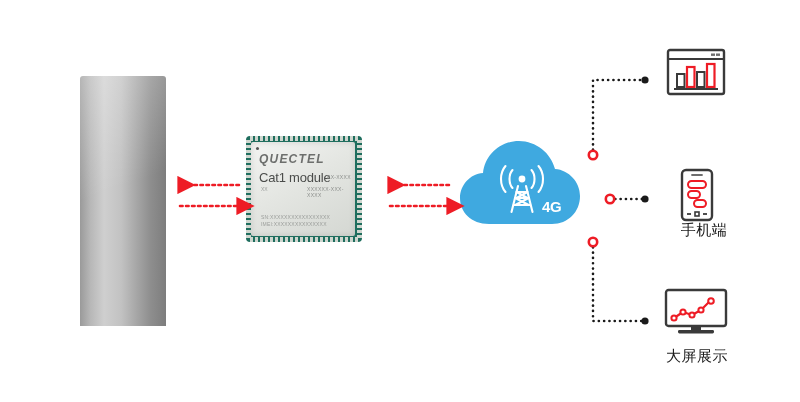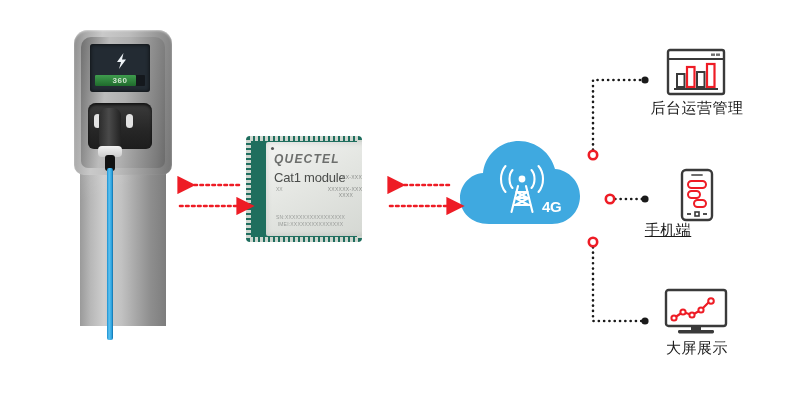--- a/index.html
+++ b/index.html
@@ -167,26 +167,25 @@
     border-radius: 4px;
     overflow: hidden;
   }
   .mod-pads { position: absolute; left:0; top:0; width:100%; height:100%; }
   .mod-pads i {
     position: absolute;
     background: #cfd6cf;
   }
   .mod-inner {
     position: absolute;
-    left: 20px; top: 6px;
+    left: 5px; top: 6px;
     width: 104px; height: 94px;
     background: linear-gradient(150deg, #f3f4f2 0%, #e4e6e2 45%, #d4d7d2 100%);
     border-radius: 2px;
     box-shadow: inset 0 0 6px rgba(0,0,0,0.12);
-    text-align: center;
   }
   .mod-dot {
     position: absolute;
     left: 5px; top: 5px;
     width: 3px; height: 3px;
     background: #555;
     border-radius: 50%;
   }
   .mod-brand {
     position: absolute;
@@ -257,41 +256,20 @@
   
   #links { position: absolute; left: 0; top: 0; width: 800px; height: 402px; pointer-events: none; }
 </style>
 </head>
 <body>
 
 <div id="stage">
 
   <div class="abs" id="pile-wrap">
     <div class="pile-body"></div>
-    <div class="pile-head">
-      <div class="pile-head-inner"></div>
-      <div class="pile-screen">
-        <div class="bolt">
-          <svg width="14" height="18" viewBox="0 0 14 18">
-            <path d="M9.5 1 L3 10 L7 10 L5 17 L12 7.5 L8 7.5 Z" fill="#eef3f7"></path>
-          </svg>
-        </div>
-        <div class="batt-track">
-          <div class="batt-fill" style="width: 41px;"></div>
-          <div class="batt-text">360</div>
-        </div>
-      </div>
-      <div class="socket"></div>
-      <div class="plug-prong l"></div>
-      <div class="plug-prong r"></div>
-      <div class="plug-head"></div>
-      <div class="plug-collar"></div>
-      <div class="cable-black"></div>
-      <div class="cable-blue"></div>
-    </div>
   </div>
 
   <div class="abs" id="mod-wrap">
     <div class="mod-outer">
       <div class="mod-pads" id="mod-pads">
           <i style="left: 4px; top: 0px; width: 3px; height: 5px;"></i>
           <i style="left: 4px; top: 101px; width: 3px; height: 5px;"></i>
           <i style="left: 9px; top: 0px; width: 3px; height: 5px;"></i>
           <i style="left: 9px; top: 101px; width: 3px; height: 5px;"></i>
           <i style="left: 14px; top: 0px; width: 3px; height: 5px;"></i>
@@ -430,56 +408,55 @@
           <rect x="50" y="5.5" width="4" height="2.4"></rect>
         </g>
         <rect x="11" y="26" width="7.5" height="13" fill="#ffffff" stroke="#3a3a3a" stroke-width="2"></rect>
         <rect x="21" y="19" width="7.5" height="20" fill="#ffffff" stroke="#ee1c25" stroke-width="2.2"></rect>
         <rect x="31" y="24" width="7.5" height="15" fill="#ffffff" stroke="#3a3a3a" stroke-width="2"></rect>
         <rect x="41" y="16" width="7.5" height="23" fill="#ffffff" stroke="#ee1c25" stroke-width="2.2"></rect>
         <line x1="8" y1="41" x2="52" y2="41" stroke="#3a3a3a" stroke-width="2"></line>
       </svg>
     </div>
   </div>
-  <div class="cn-label small" style="left:645px; top:100px; width:104px;">后台运营管理</div>
 
   <div class="dev" style="left:680px; top:168px;">
     <div class="dev-ico">
       <svg width="34" height="54" viewBox="0 0 34 54">
         <rect x="2" y="2" width="30" height="50" rx="4" fill="#ffffff" stroke="#3a3a3a" stroke-width="2.4"></rect>
         <line x1="12" y1="7" x2="22" y2="7" stroke="#6e6e6e" stroke-width="1.8" stroke-linecap="round"></line>
         <rect x="8" y="13" width="18" height="7" rx="3.5" fill="#ffffff" stroke="#ee1c25" stroke-width="2"></rect>
         <rect x="8" y="23" width="12" height="7" rx="3.5" fill="#ffffff" stroke="#ee1c25" stroke-width="2"></rect>
         <rect x="14" y="32" width="12" height="7" rx="3.5" fill="#ffffff" stroke="#ee1c25" stroke-width="2"></rect>
         <line x1="7" y1="46" x2="11" y2="46" stroke="#3a3a3a" stroke-width="1.8"></line>
         <rect x="15" y="44" width="4" height="4" fill="none" stroke="#3a3a3a" stroke-width="1.6"></rect>
         <line x1="23" y1="46" x2="27" y2="46" stroke="#3a3a3a" stroke-width="1.8"></line>
       </svg>
     </div>
   </div>
-  <div class="cn-label small" style="left:632px; top:222px; width:72px;text-decoration:underline;">手机端</div>
+  <div class="cn-label small" style="left:668px; top:222px; width:72px;">手机端</div>
 
   <div class="dev" style="left:664px; top:288px;">
     <div class="dev-ico">
       <svg width="64" height="48" viewBox="0 0 64 48">
         <rect x="2" y="2" width="60" height="36" rx="2.5" fill="#ffffff" stroke="#3a3a3a" stroke-width="2.4"></rect>
         <polyline points="10,30 19,24 28,27 37,22 46,13" fill="none" stroke="#ee1c25" stroke-width="2.2" stroke-linejoin="round"></polyline>
         <g fill="#ffffff" stroke="#ee1c25" stroke-width="2">
           <circle cx="10" cy="30" r="2.6"></circle>
           <circle cx="19" cy="24" r="2.6"></circle>
           <circle cx="28" cy="27" r="2.6"></circle>
           <circle cx="37" cy="22" r="2.6"></circle>
           <circle cx="47" cy="13" r="2.8"></circle>
         </g>
         <rect x="27" y="38" width="10" height="4" fill="#3a3a3a"></rect>
         <rect x="14" y="42" width="36" height="3.4" rx="1.4" fill="#3a3a3a"></rect>
       </svg>
     </div>
   </div>
-  <div class="cn-label small" style="left:645px; top:340px; width:104px;">大屏展示</div>
+  <div class="cn-label small" style="left:645px; top:348px; width:104px;">大屏展示</div>
 
   <svg id="links">
     <defs>
       <marker id="ar-left" markerWidth="7" markerHeight="7" refX="6" refY="3.5" orient="auto">
         <path d="M7,0 L7,7 L0,3.5 Z" fill="#ee1c25"></path>
       </marker>
       <marker id="ar-right" markerWidth="7" markerHeight="7" refX="1" refY="3.5" orient="auto">
         <path d="M0,0 L0,7 L7,3.5 Z" fill="#ee1c25"></path>
       </marker>
     </defs>

